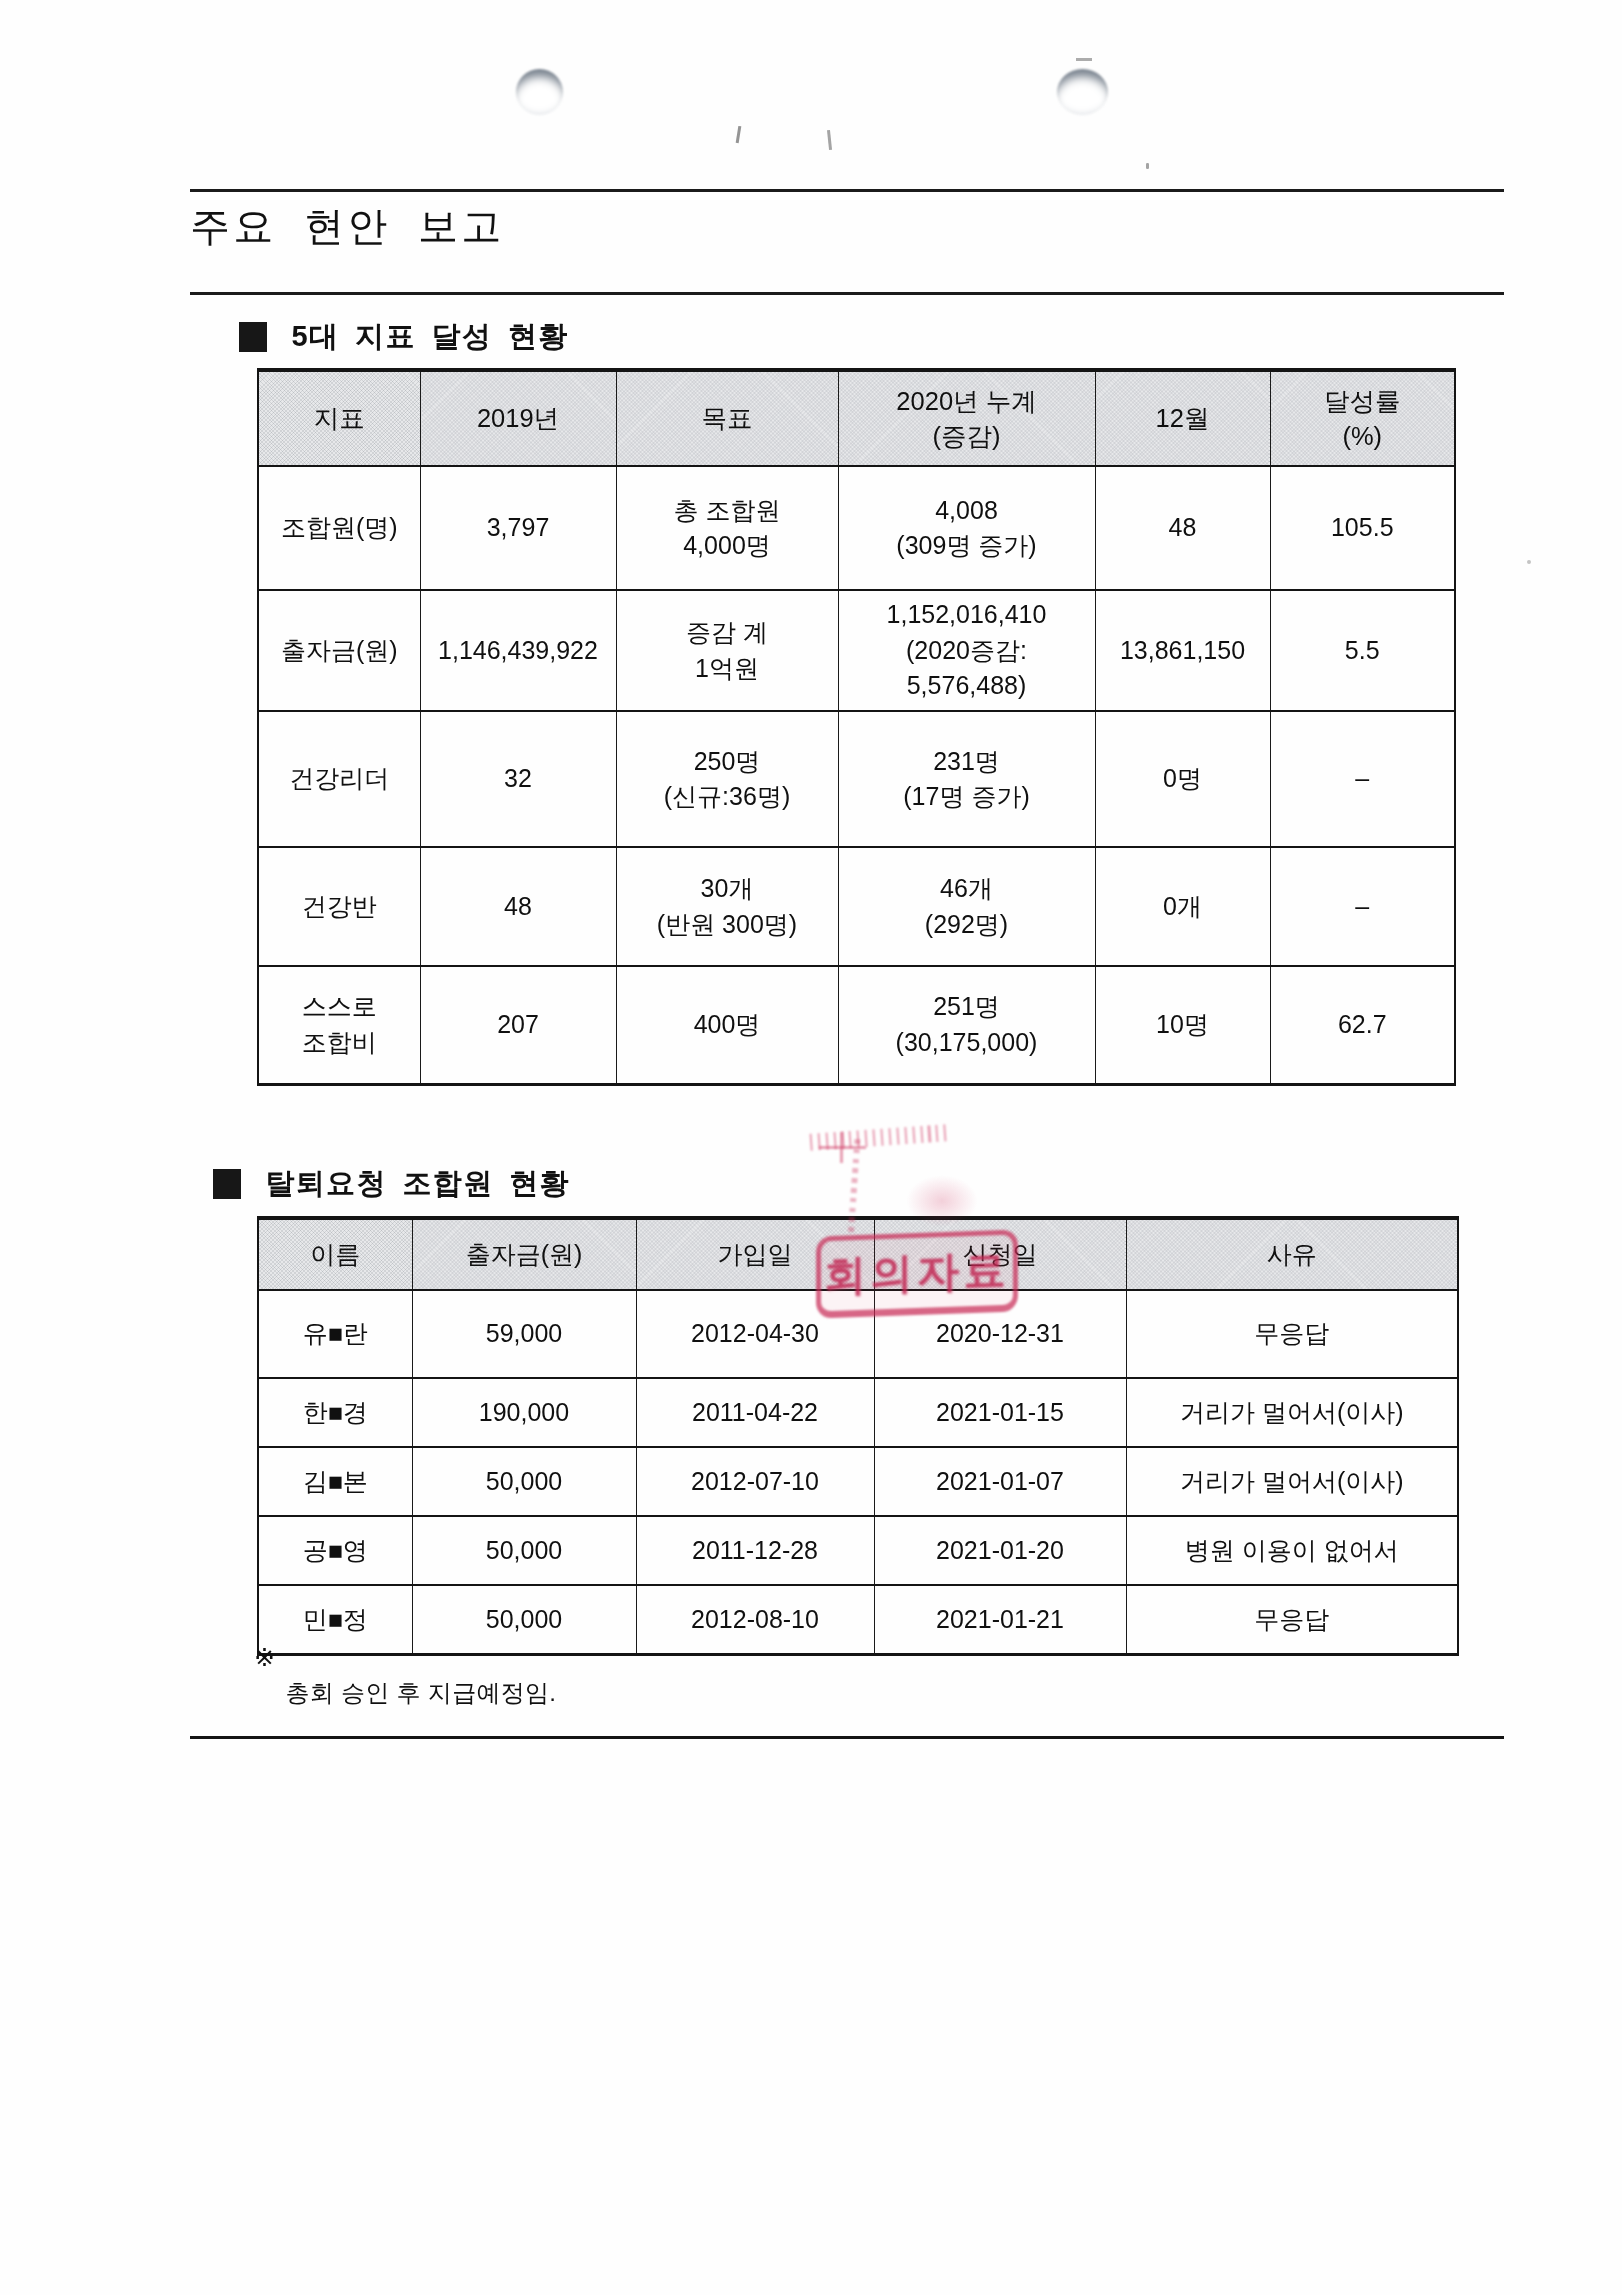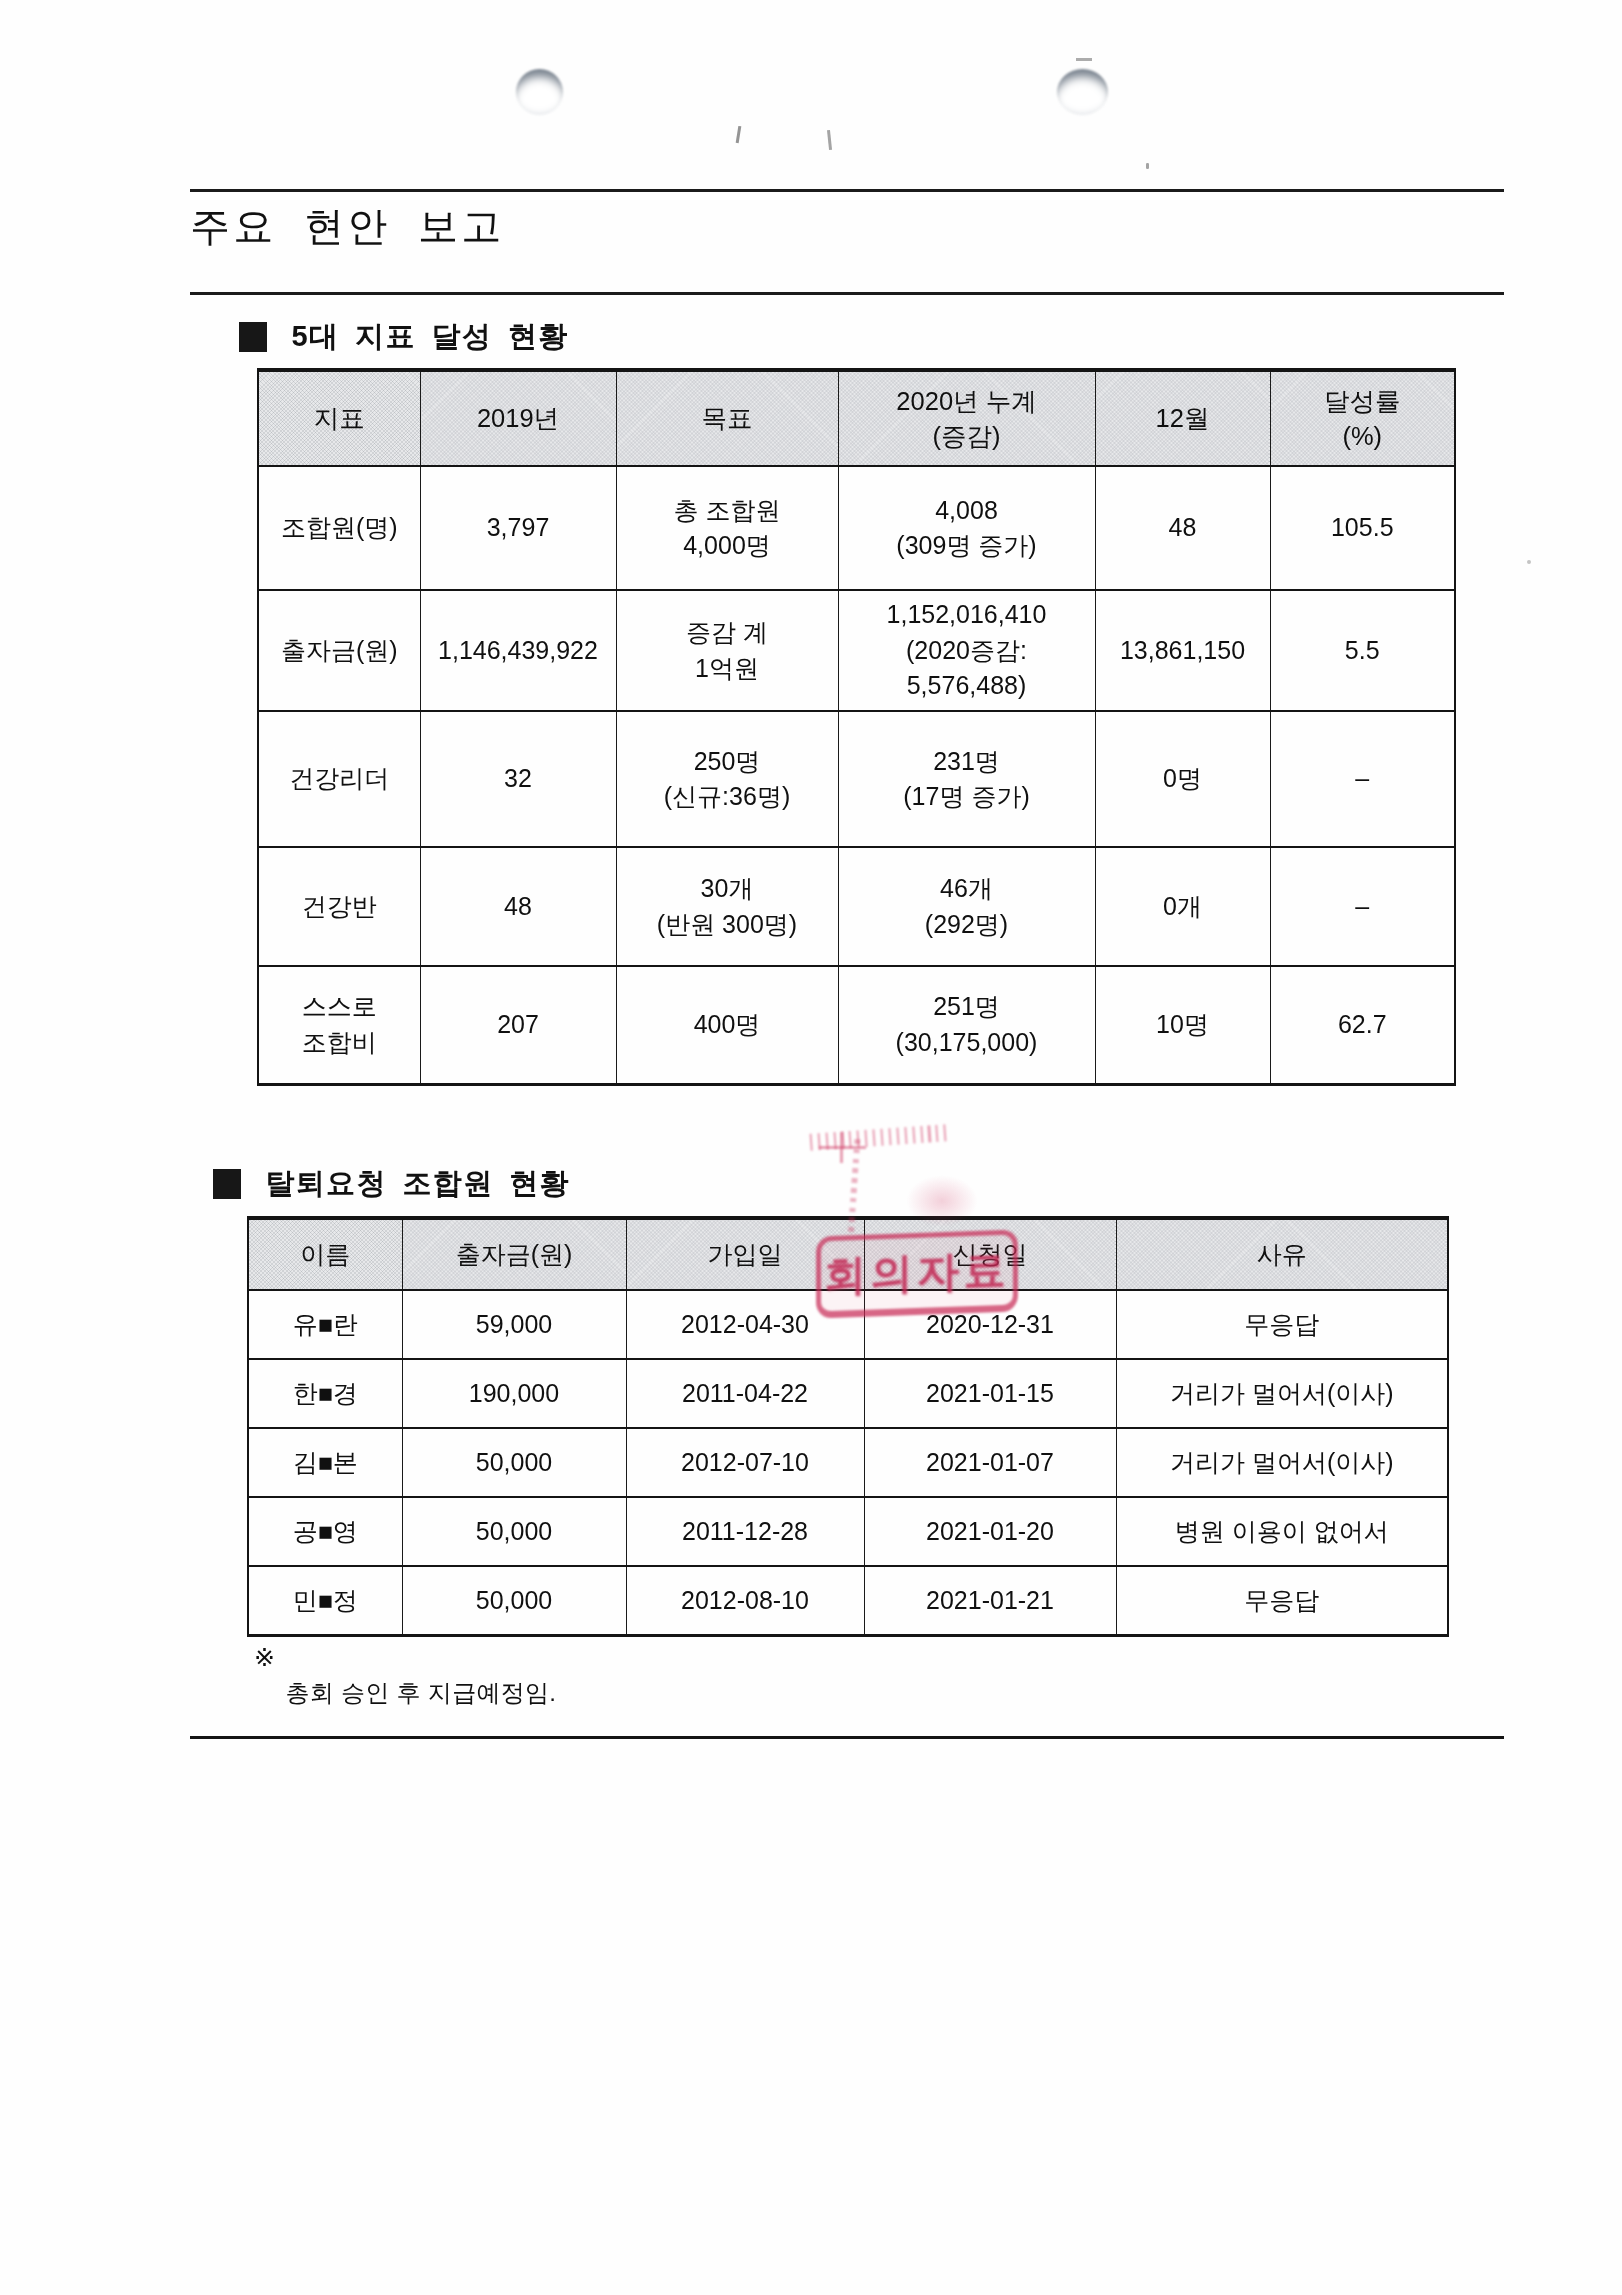--- a/index.html
+++ b/index.html
@@ -62,21 +62,21 @@
     background-color:#e7e8ea;
     background-image:
       repeating-linear-gradient(45deg, rgba(118,124,134,.20) 0 0.7px, transparent 0.7px 2.6px),
       repeating-linear-gradient(-45deg, rgba(118,124,134,.20) 0 0.7px, transparent 0.7px 2.6px);
     border-bottom:2.6px solid #141414;
     font-weight:400;font-size:25.5px;line-height:1.35;color:#101010;
   }
   table.doc td{font-size:25px;line-height:1.42;color:#101010;}
   table.doc tbody tr + tr td{border-top:2.6px solid #141414;}
   #table1{left:257px;top:368px;width:1198px;}
-  #table2{left:247px;top:1216px;width:1199px;border-radius:32px;}
+  #table2{left:257px;top:1216px;width:1199px;border-radius:32px;}
   #table2 thead th{font-size:25px;}
   #table2 td{font-size:25px;}
 
   
   .footnote{
     position:absolute;left:254px;top:1640px;width:1253px;
     display:flex;align-items:flex-start;
     font-size:24px;line-height:35px;color:#101010;
   }
   .footnote .marker{flex:0 0 auto;margin-right:10.5px;font-size:25px;}
@@ -239,21 +239,21 @@
     <thead>
       <tr style="height:72px">
         <th>이름</th>
         <th>출자금(원)</th>
         <th>가입일</th>
         <th>신청일</th>
         <th>사유</th>
       </tr>
     </thead>
     <tbody>
-      <tr style="height:69px">
+      <tr style="height:88px">
         <td>유■란</td>
         <td>59,000</td>
         <td>2012-04-30</td>
         <td>2020-12-31</td>
         <td>무응답</td>
       </tr>
       <tr style="height:69px">
         <td>한■경</td>
         <td>190,000</td>
         <td>2011-04-22</td>

